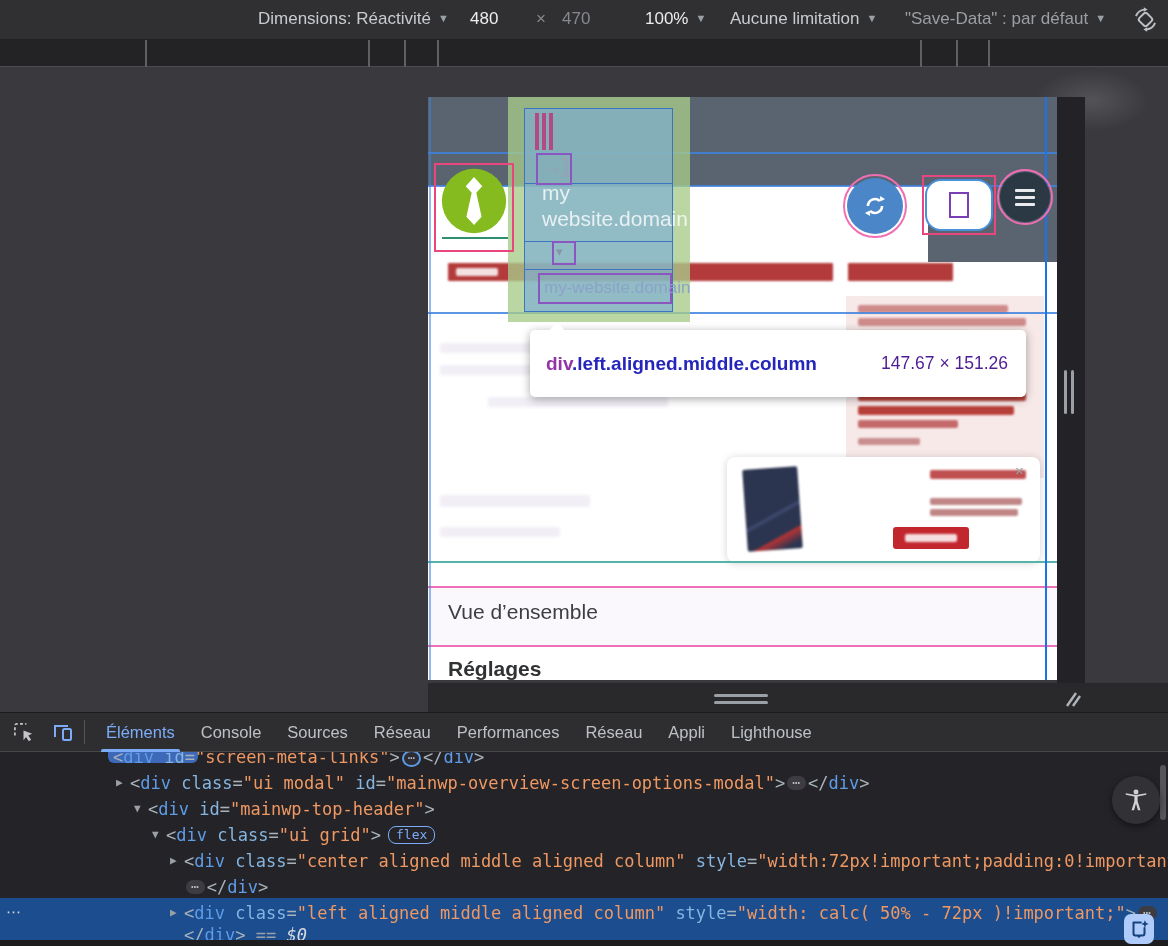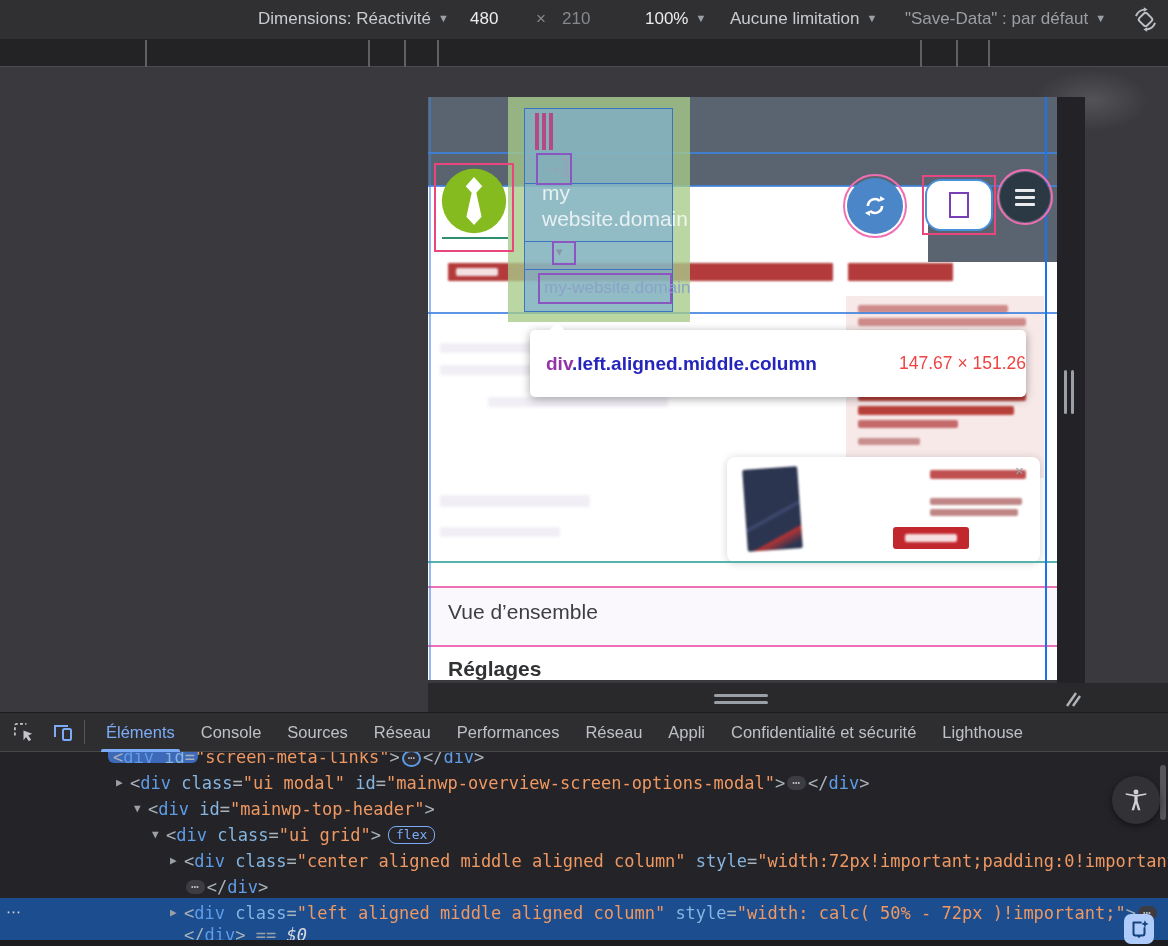--- a/index.html
+++ b/index.html
@@ -43,21 +43,21 @@
   .ov-outline-purple { position:absolute; border:2px solid #8a56c0; }
   .ov-ring-pink { position:absolute; border:2px solid #f06eb4; border-radius:50%; }
 
   
   #tooltip { left:102px; top:233px; width:496px; height:67px; background:#fff; border-radius:5px;
      box-shadow:0 2px 10px rgba(0,0,0,0.35); display:flex; align-items:center; z-index:9; }
   #tooltip .sel { width:308px; padding:10px 0 10px 16px; font-size:19px; font-weight:bold;
      line-height:25px; word-break:break-all; }
   .sel-el { color:#9334a6; }
   .sel-cls { color:#2525bd; }
-  #tooltip .dims { margin-left:auto; font-size:17.5px; color:#ef4444; }
+  #tooltip .dims { margin-left:auto; padding-right:18px; font-size:17.5px; color:#4c1d95; }
   #tooltip-caret { left:120px; top:225px; width:0; height:0; border-left:9px solid transparent;
      border-right:9px solid transparent; border-bottom:10px solid #fff; z-index:10; }
 
   
   #logo-circle { left:12px; top:71px; width:68px; height:66px; }
   #teal-underline { left:14px; top:140px; width:66px; height:2px; background:#2f8f6f; }
   #btn-refresh { left:419px; top:81px; width:56px; height:56px; border-radius:50%; background:#4a86c8;
      display:flex; align-items:center; justify-content:center; }
   #btn-screen { left:497px; top:82px; width:68px; height:52px; background:#fff; border:2px solid #4a90d9;
      border-radius:16px; display:flex; align-items:center; justify-content:center; }
@@ -133,21 +133,21 @@
 <body>
 
 <div id="stage">
 
   <div id="device-toolbar" class="abs">
     <span class="tb" style="left:258px">
       <span>Dimensions: Réactivité</span><span class="caret">▼</span>
     </span>
     <span class="tb dim-val" style="left:470px">480</span>
     <span class="tb dim-muted" style="left:536px">×</span>
-    <span class="tb dim-muted" style="left:562px">210</span>
+    <span class="tb dim-muted" style="left:562px">470</span>
     <span class="tb" style="left:645px">
       <span class="dim-val">100%</span><span class="caret">▼</span>
     </span>
     <span class="tb" style="left:730px">
       <span>Aucune limitation</span><span class="caret">▼</span>
     </span>
     <span class="tb" style="left:905px; color:#9b9fa4">
       <span>"Save-Data" : par défaut</span><span class="caret">▼</span>
     </span>
     <span class="tb" style="left:1132px; top:6px">
@@ -315,21 +315,20 @@
     </div>
     <div id="tab-sep"></div>
     <div id="tabs-row" style="display:flex;height:40px">
         <div class="dt-tab active">Éléments</div>
         <div class="dt-tab">Console</div>
         <div class="dt-tab">Sources</div>
         <div class="dt-tab">Réseau</div>
         <div class="dt-tab">Performances</div>
         <div class="dt-tab">Réseau</div>
         <div class="dt-tab">Appli</div>
-        <div class="dt-tab">Confidentialité et sécurité</div>
         <div class="dt-tab">Lighthouse</div>
       </div>
   </div>
 
   <div id="code-panel" class="abs">
     <div id="sel-bg"></div>
     <div id="l1-pill"></div>
     <div id="code-lines">
         <div class="code-line" style="top: 0px; left: 0px;">
           <span style="position: absolute; left: 113px; white-space: nowrap;"><span class="tok-p">&lt;</span><span class="tok-t">div</span><span class="tok-p"> </span><span class="tok-a">id</span><span class="tok-p">=</span><span class="tok-s">"screen-meta-links"</span><span class="tok-p">&gt;</span><span class="tok-eh">⋯</span><span class="tok-p">&lt;/</span><span class="tok-t">div</span><span class="tok-p">&gt;</span></span>

